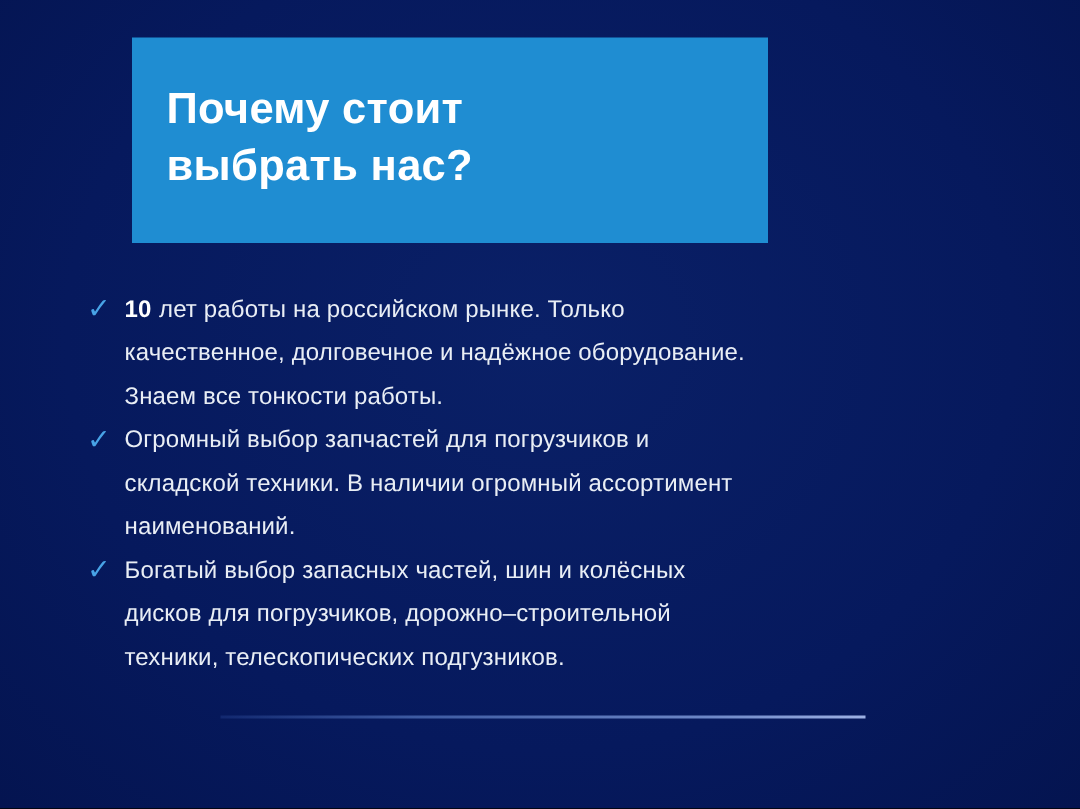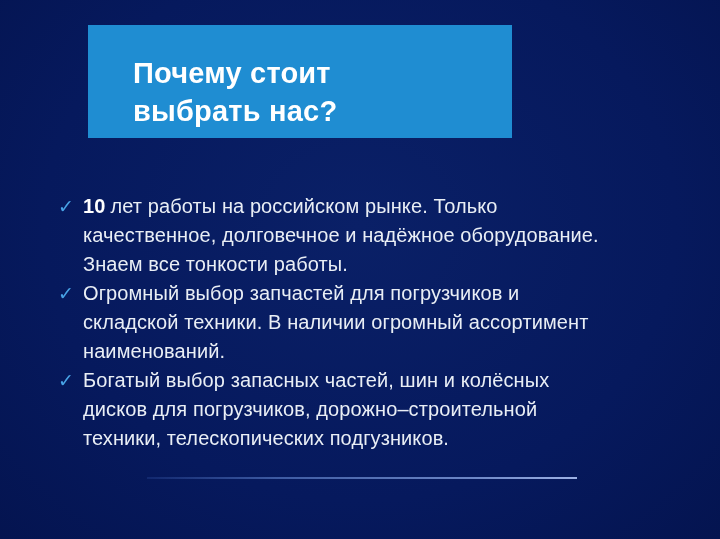--- a/index.html
+++ b/index.html
@@ -11,24 +11,24 @@
     background: radial-gradient(ellipse at 50% 42%, #0a2067 0%, #06195d 62%, #041450 100%);
     font-family: "Liberation Sans", "DejaVu Sans", sans-serif;
   }
 
   
   .title-box {
     position: absolute;
     left: 88px;
     top: 25px;
     width: 424px;
-    height: 113px;
+    height: 137px;
     background: #1f8dd2;
     box-sizing: border-box;
-    padding: 29px 20px 0 45px;
+    padding: 29px 20px 0 23px;
   }
   .title-text {
     margin: 0;
     color: #ffffff;
     font-size: 29px;
     font-weight: 700;
     line-height: 38px;
     white-space: pre-line;
     letter-spacing: 0.2px;
   }
@@ -47,21 +47,21 @@
   .check-icon {
     flex: 0 0 25px;
     color: #48a3e6;
     font-size: 19px;
     font-weight: 700;
     line-height: 29px;
   }
   .bullet-text {
     flex: 1;
     color: #e9eef5;
-    font-size: 20px;
+    font-size: 16px;
     line-height: 29px;
     white-space: pre-line;
     letter-spacing: 0.1px;
   }
   .bold-lead {
     font-weight: 700;
     color: #ffffff;
     margin-right: 5px;
   }
   .bold-lead:empty { display: none; margin: 0; }

